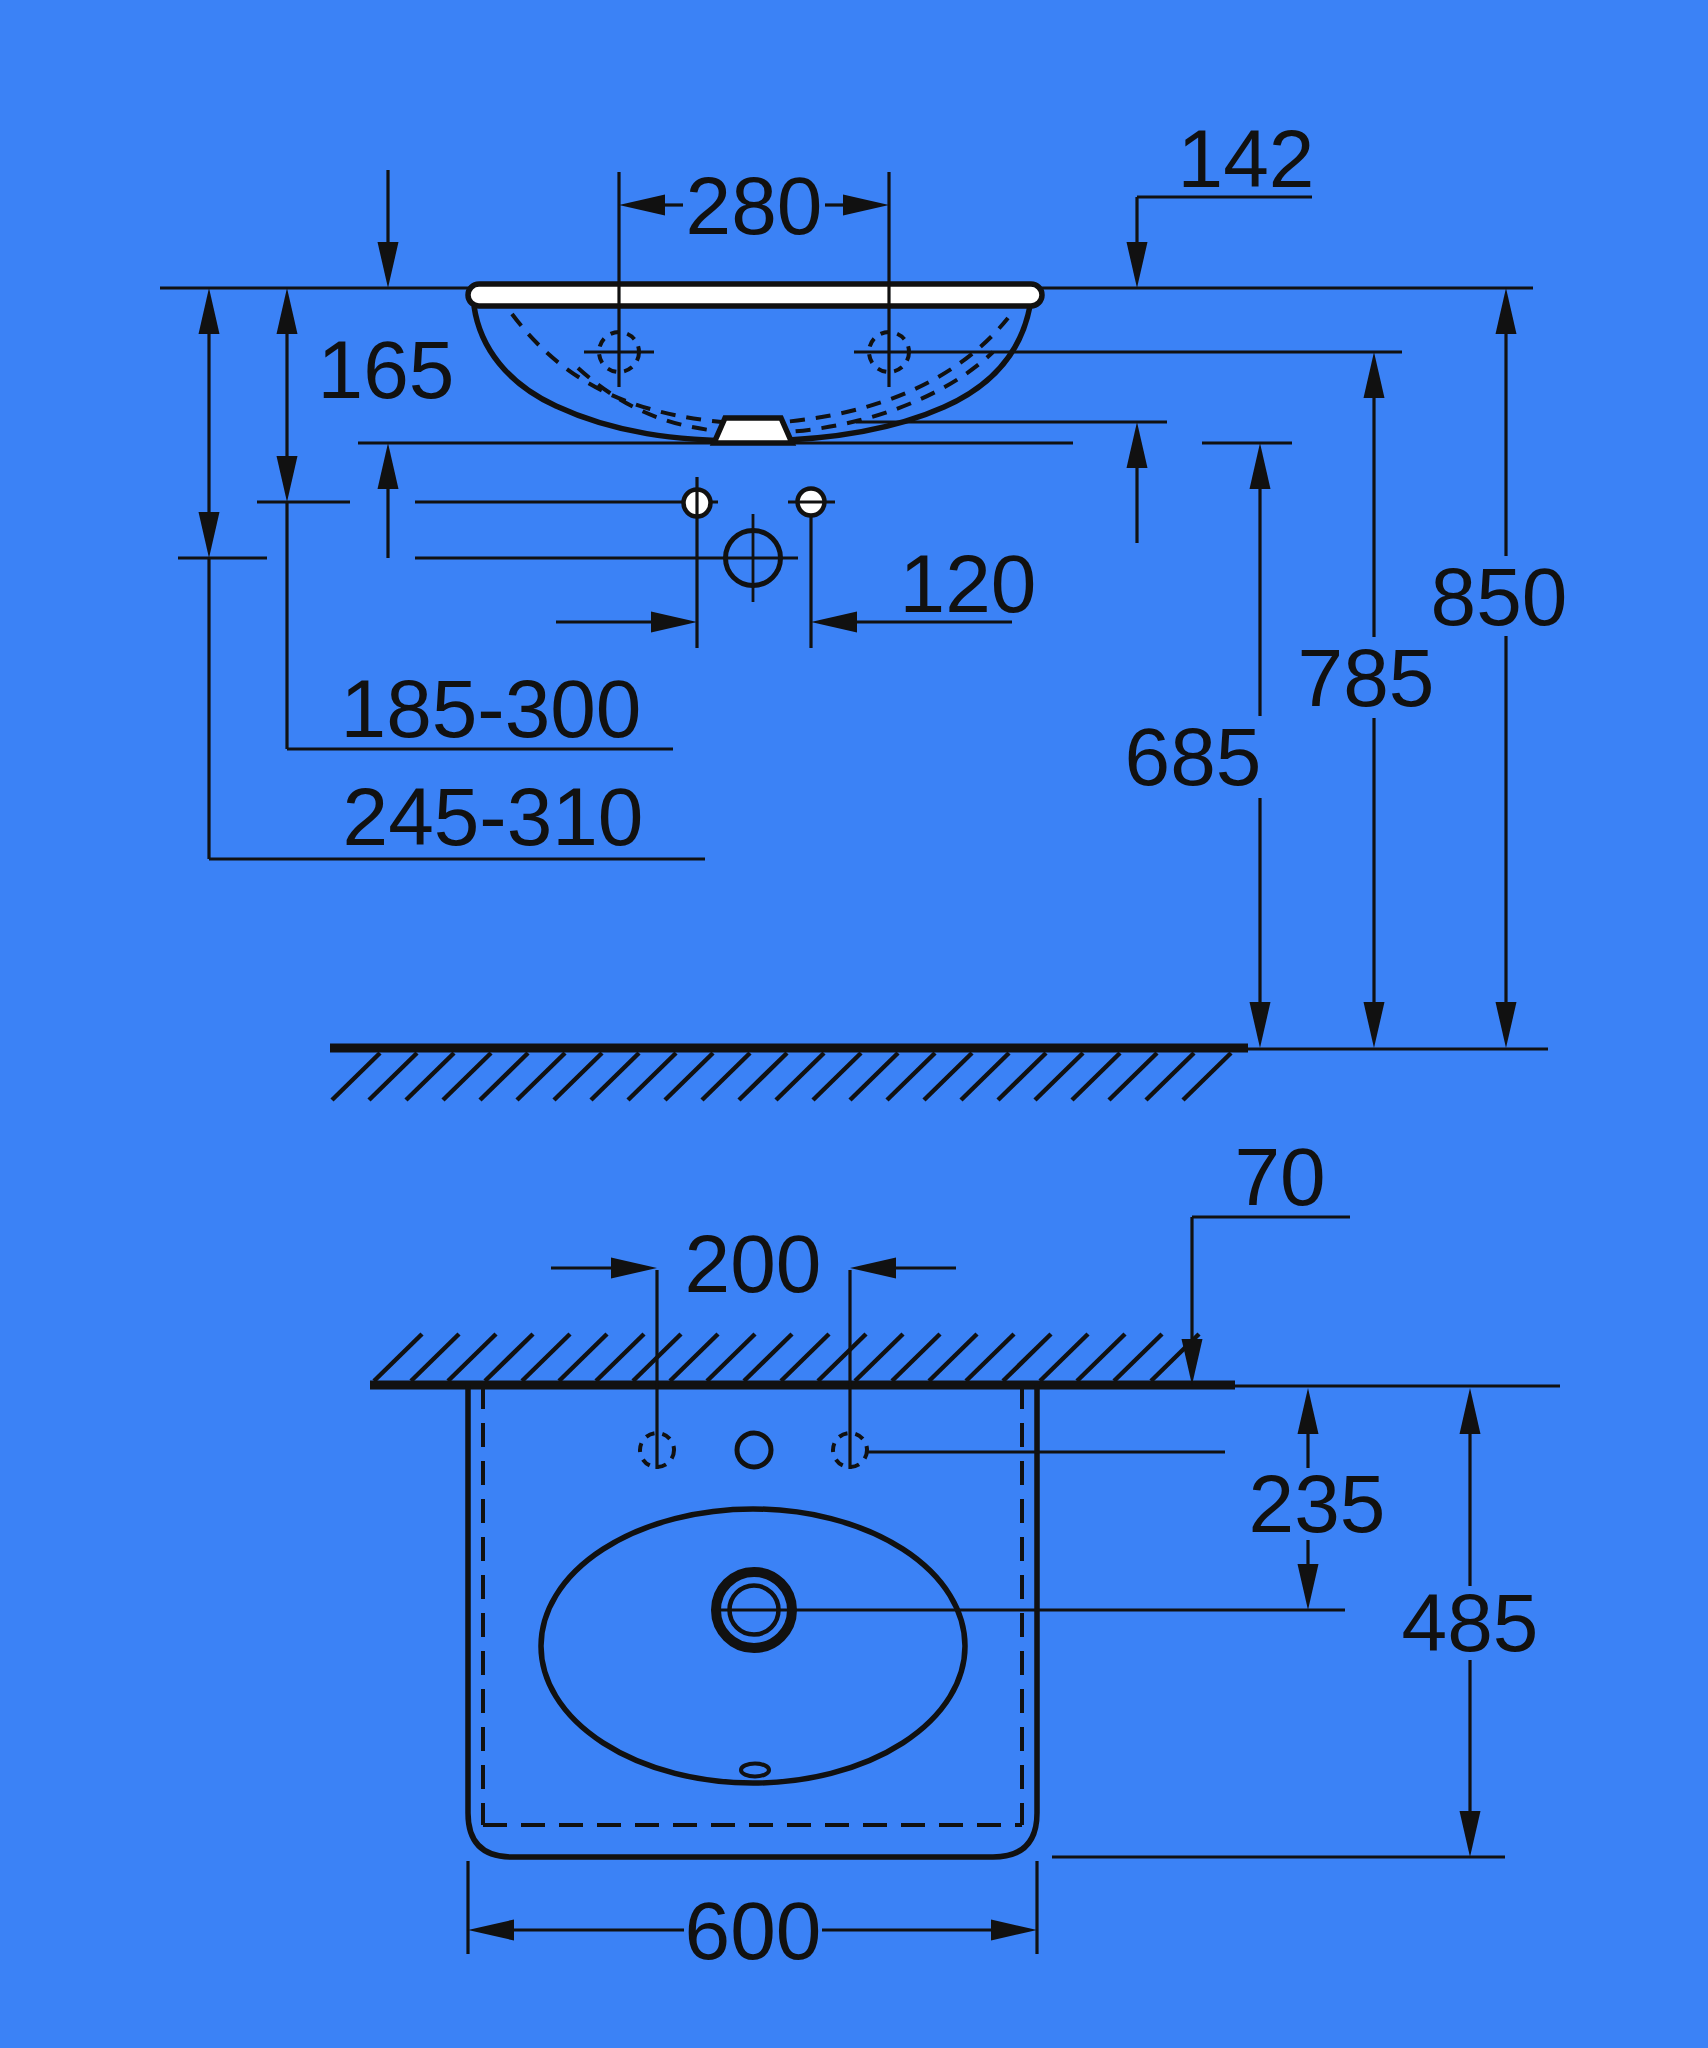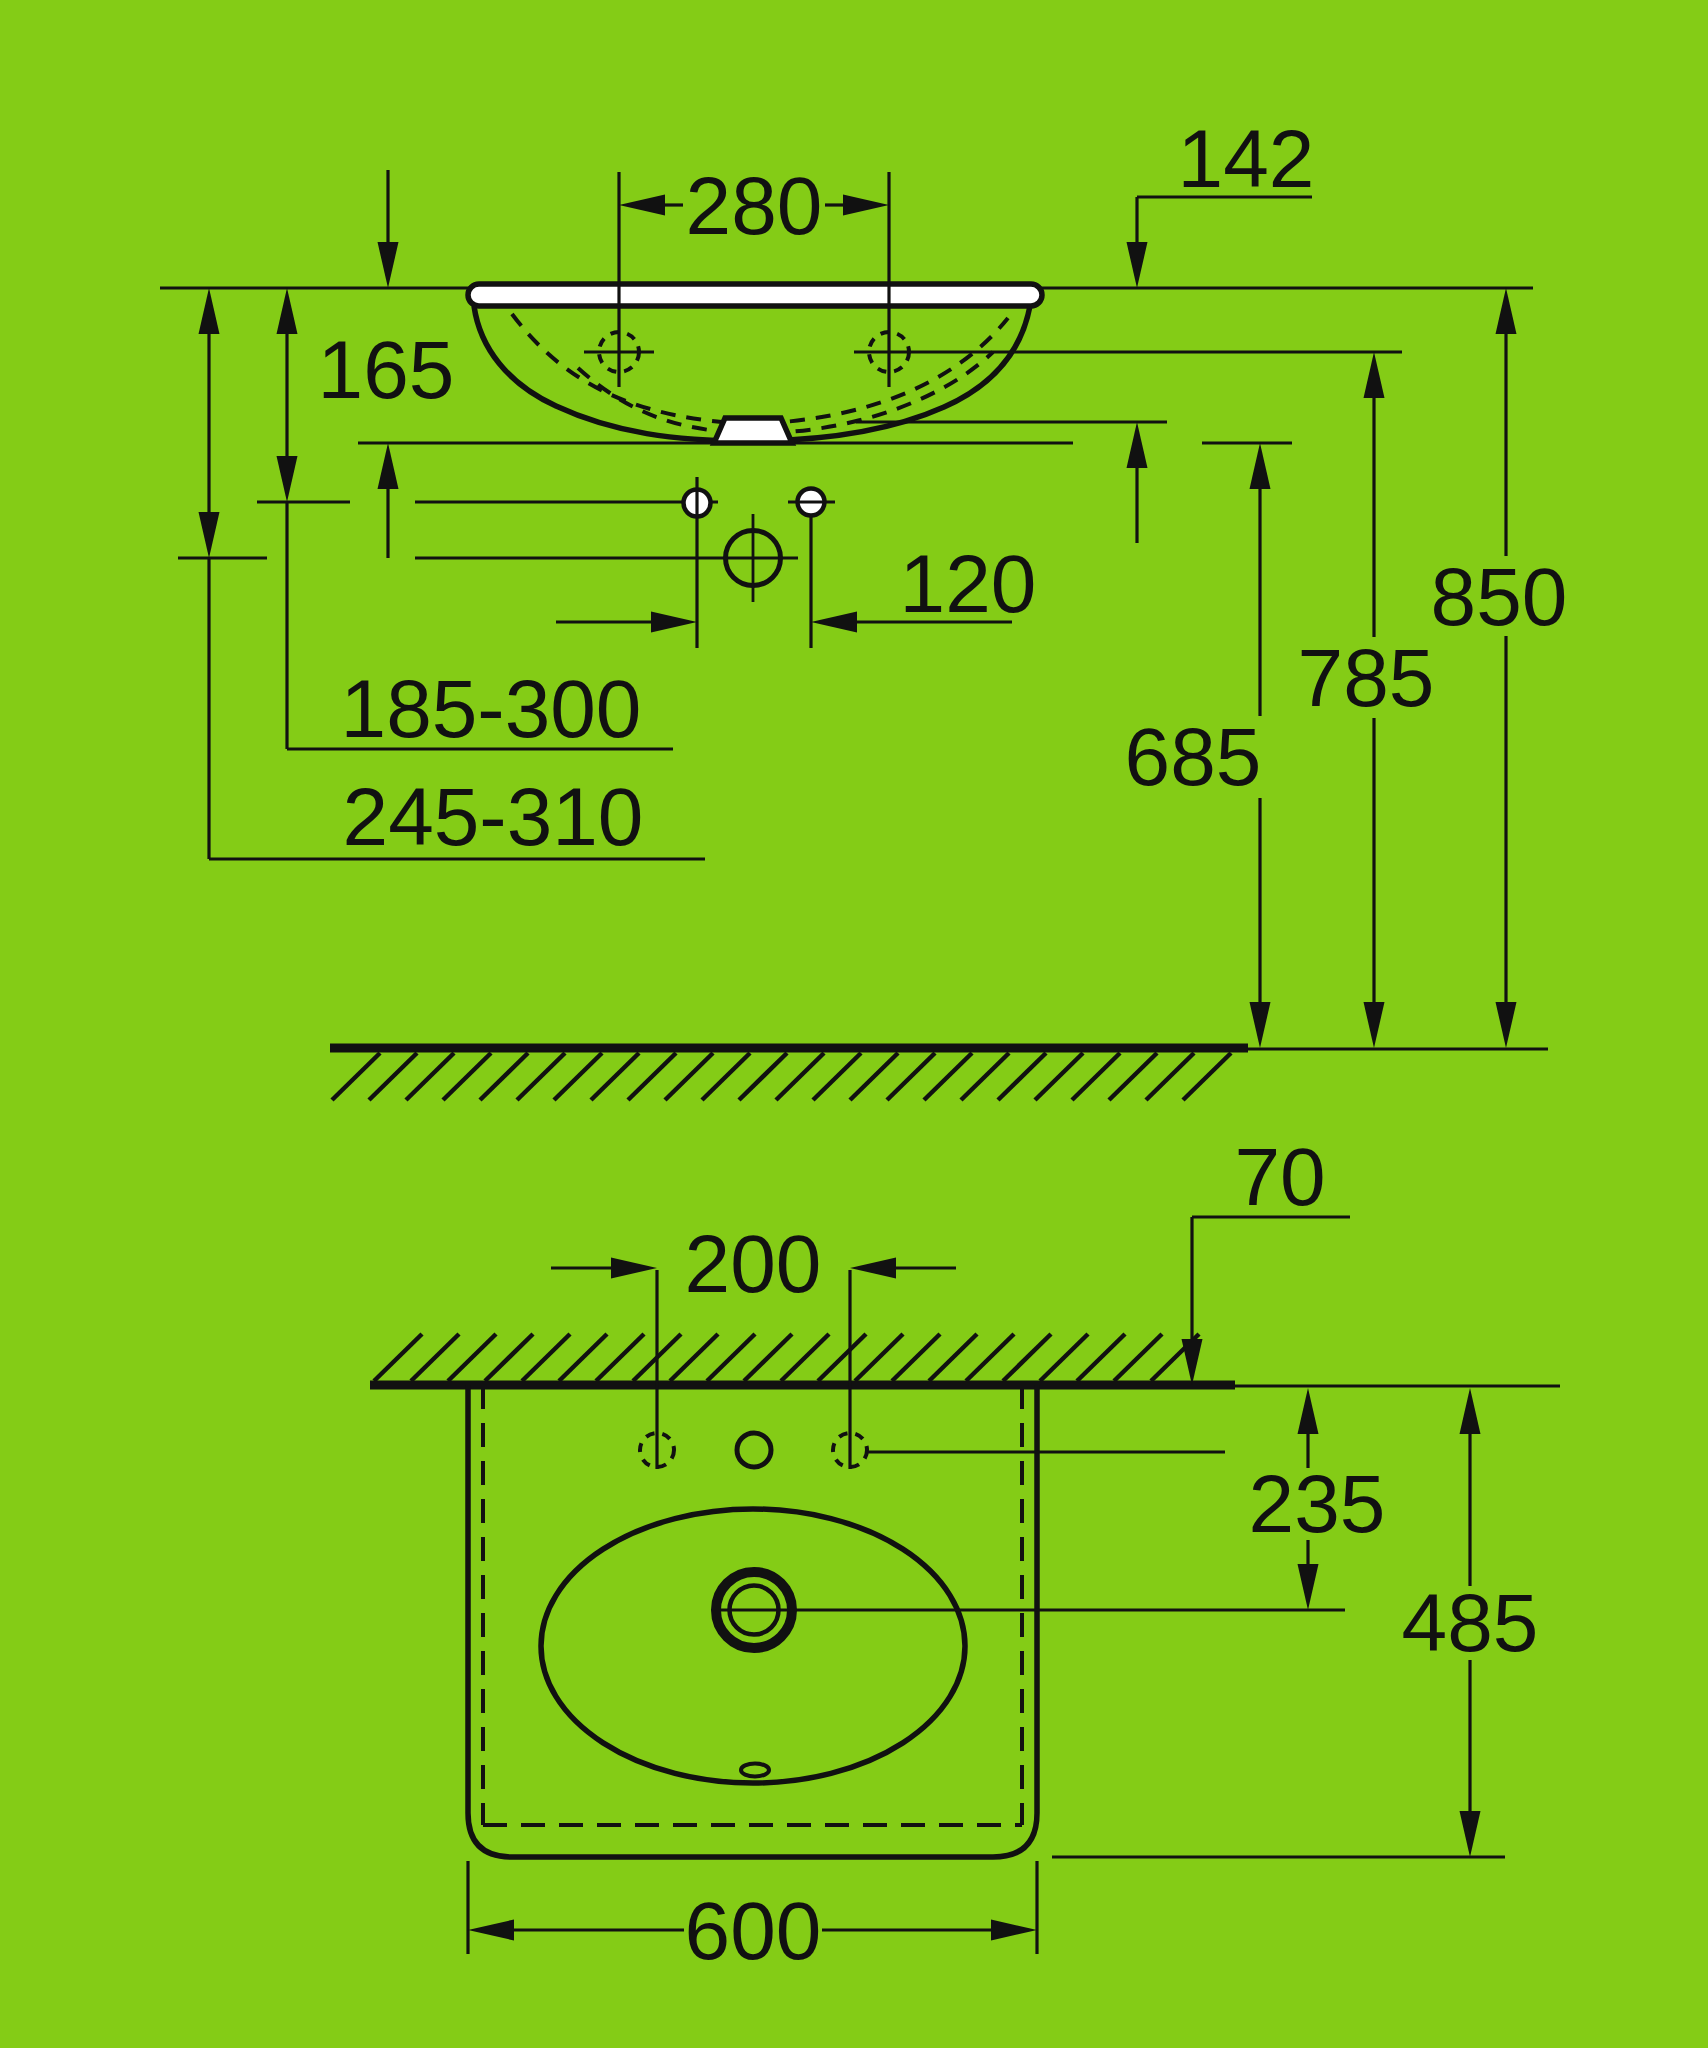--- a/index.html
+++ b/index.html
@@ -1,16 +1,16 @@
 <!DOCTYPE html>
 <html><head>
 <meta charset="utf-8">
 <style>
   html,body{margin:0;padding:0;background:#ffffff;}
-  .page{width:1708px;height:2048px;background:#84cc16;position:relative;font-family:"Liberation Sans",sans-serif;}
+  .page{width:1708px;height:2048px;background:#3b82f6;position:relative;font-family:"Liberation Sans",sans-serif;}
   svg{display:block;}
   .thin{stroke:#111;stroke-width:3.2;fill:none;}
   .thin25{stroke:#111;stroke-width:2.8;fill:none;}
   .out{stroke:#111;stroke-width:5.5;fill:none;}
   .thick{stroke:#111;stroke-width:9;fill:none;}
   .hatch{stroke:#111;stroke-width:4.5;fill:none;}
   .dashed{stroke:#111;stroke-width:4;fill:none;stroke-dasharray:24 14;}
   .dashc{stroke:#111;stroke-width:4;fill:none;stroke-dasharray:9 8;}
   .dasharc{stroke:#111;stroke-width:4;fill:none;stroke-dasharray:15 11;}
   .head{fill:#111;stroke:none;}

